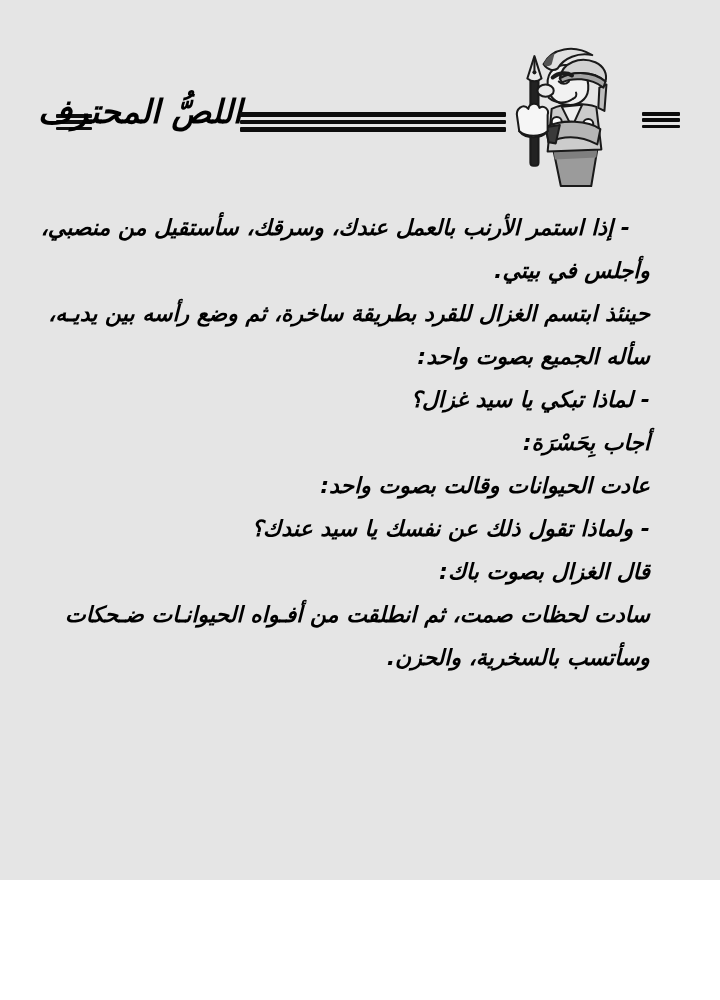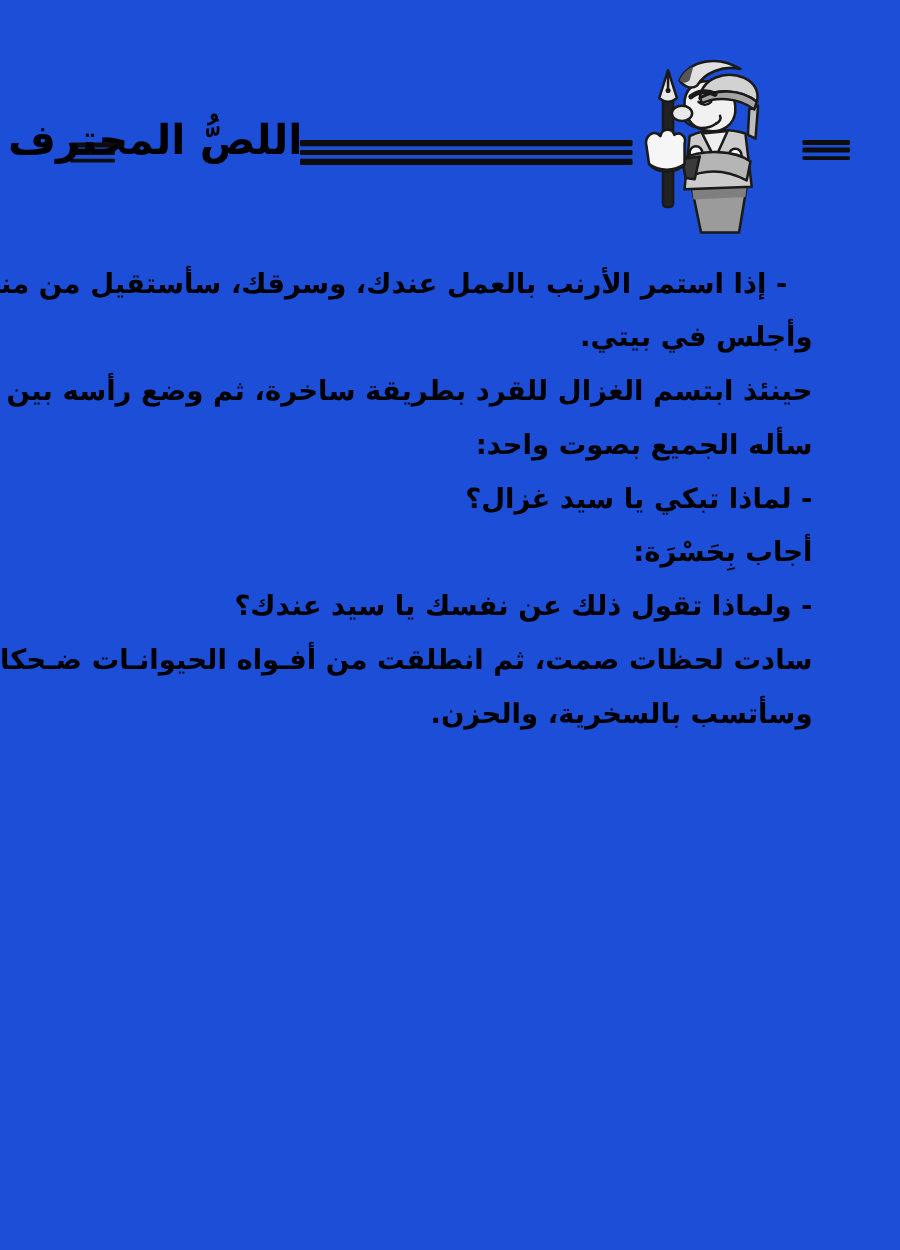--- a/index.html
+++ b/index.html
@@ -3,25 +3,26 @@
 <meta charset="utf-8">
 <style>
   html, body {
     margin: 0;
     padding: 0;
     background: #ffffff;
   }
   .page {
     position: relative;
     width: 720px;
-    height: 1000px;
-    background: #1d4ed8;
+    height: 880px;
+    background: #e5e5e5;
     overflow: hidden;
     font-family: "DejaVu Sans", sans-serif;
     color: #000;
+    font-style: italic;
   }
   
   .tri { position: absolute; }
   .tri i { display: block; background: #0d0d0d; border-radius: 1px; }
   .tri.small i { height: 3.5px; margin-bottom: 2.8px; }
   .tri.long  i { height: 4.5px; margin-bottom: 3.2px; }
   .tri-left  { left: 56px;  top: 114px; width: 36px; }
   .tri-mid   { left: 240px; top: 112px; width: 266px; }
   .tri-right { left: 642px; top: 112px; width: 38px; }
   .chapter-title {
@@ -133,18 +134,20 @@
       <i></i>
     </div>
 
   <main class="story">
     <div class="ln fill indent">- إذا استمر الأرنب بالعمل عندك، وسرقك، سأستقيل من منصبي،</div>
     <div class="ln">وأجلس في بيتي.</div>
     <div class="ln fill">حينئذ ابتسم الغزال للقرد بطريقة ساخرة، ثم وضع رأسه بين يديـه،</div>
     <div class="ln">سأله الجميع بصوت واحد:</div>
     <div class="ln">- لماذا تبكي يا سيد غزال؟</div>
     <div class="ln">أجاب بِحَسْرَة:</div>
+    <div class="ln">عادت الحيوانات وقالت بصوت واحد:</div>
     <div class="ln">- ولماذا تقول ذلك عن نفسك يا سيد عندك؟</div>
+    <div class="ln">قال الغزال بصوت باك:</div>
     <div class="ln fill">سادت لحظات صمت، ثم انطلقت من أفـواه الحيوانـات ضـحكات</div>
     <div class="ln">وسأتسب بالسخرية، والحزن.</div>
   </main>
 
 </div>
 
 </body></html>

